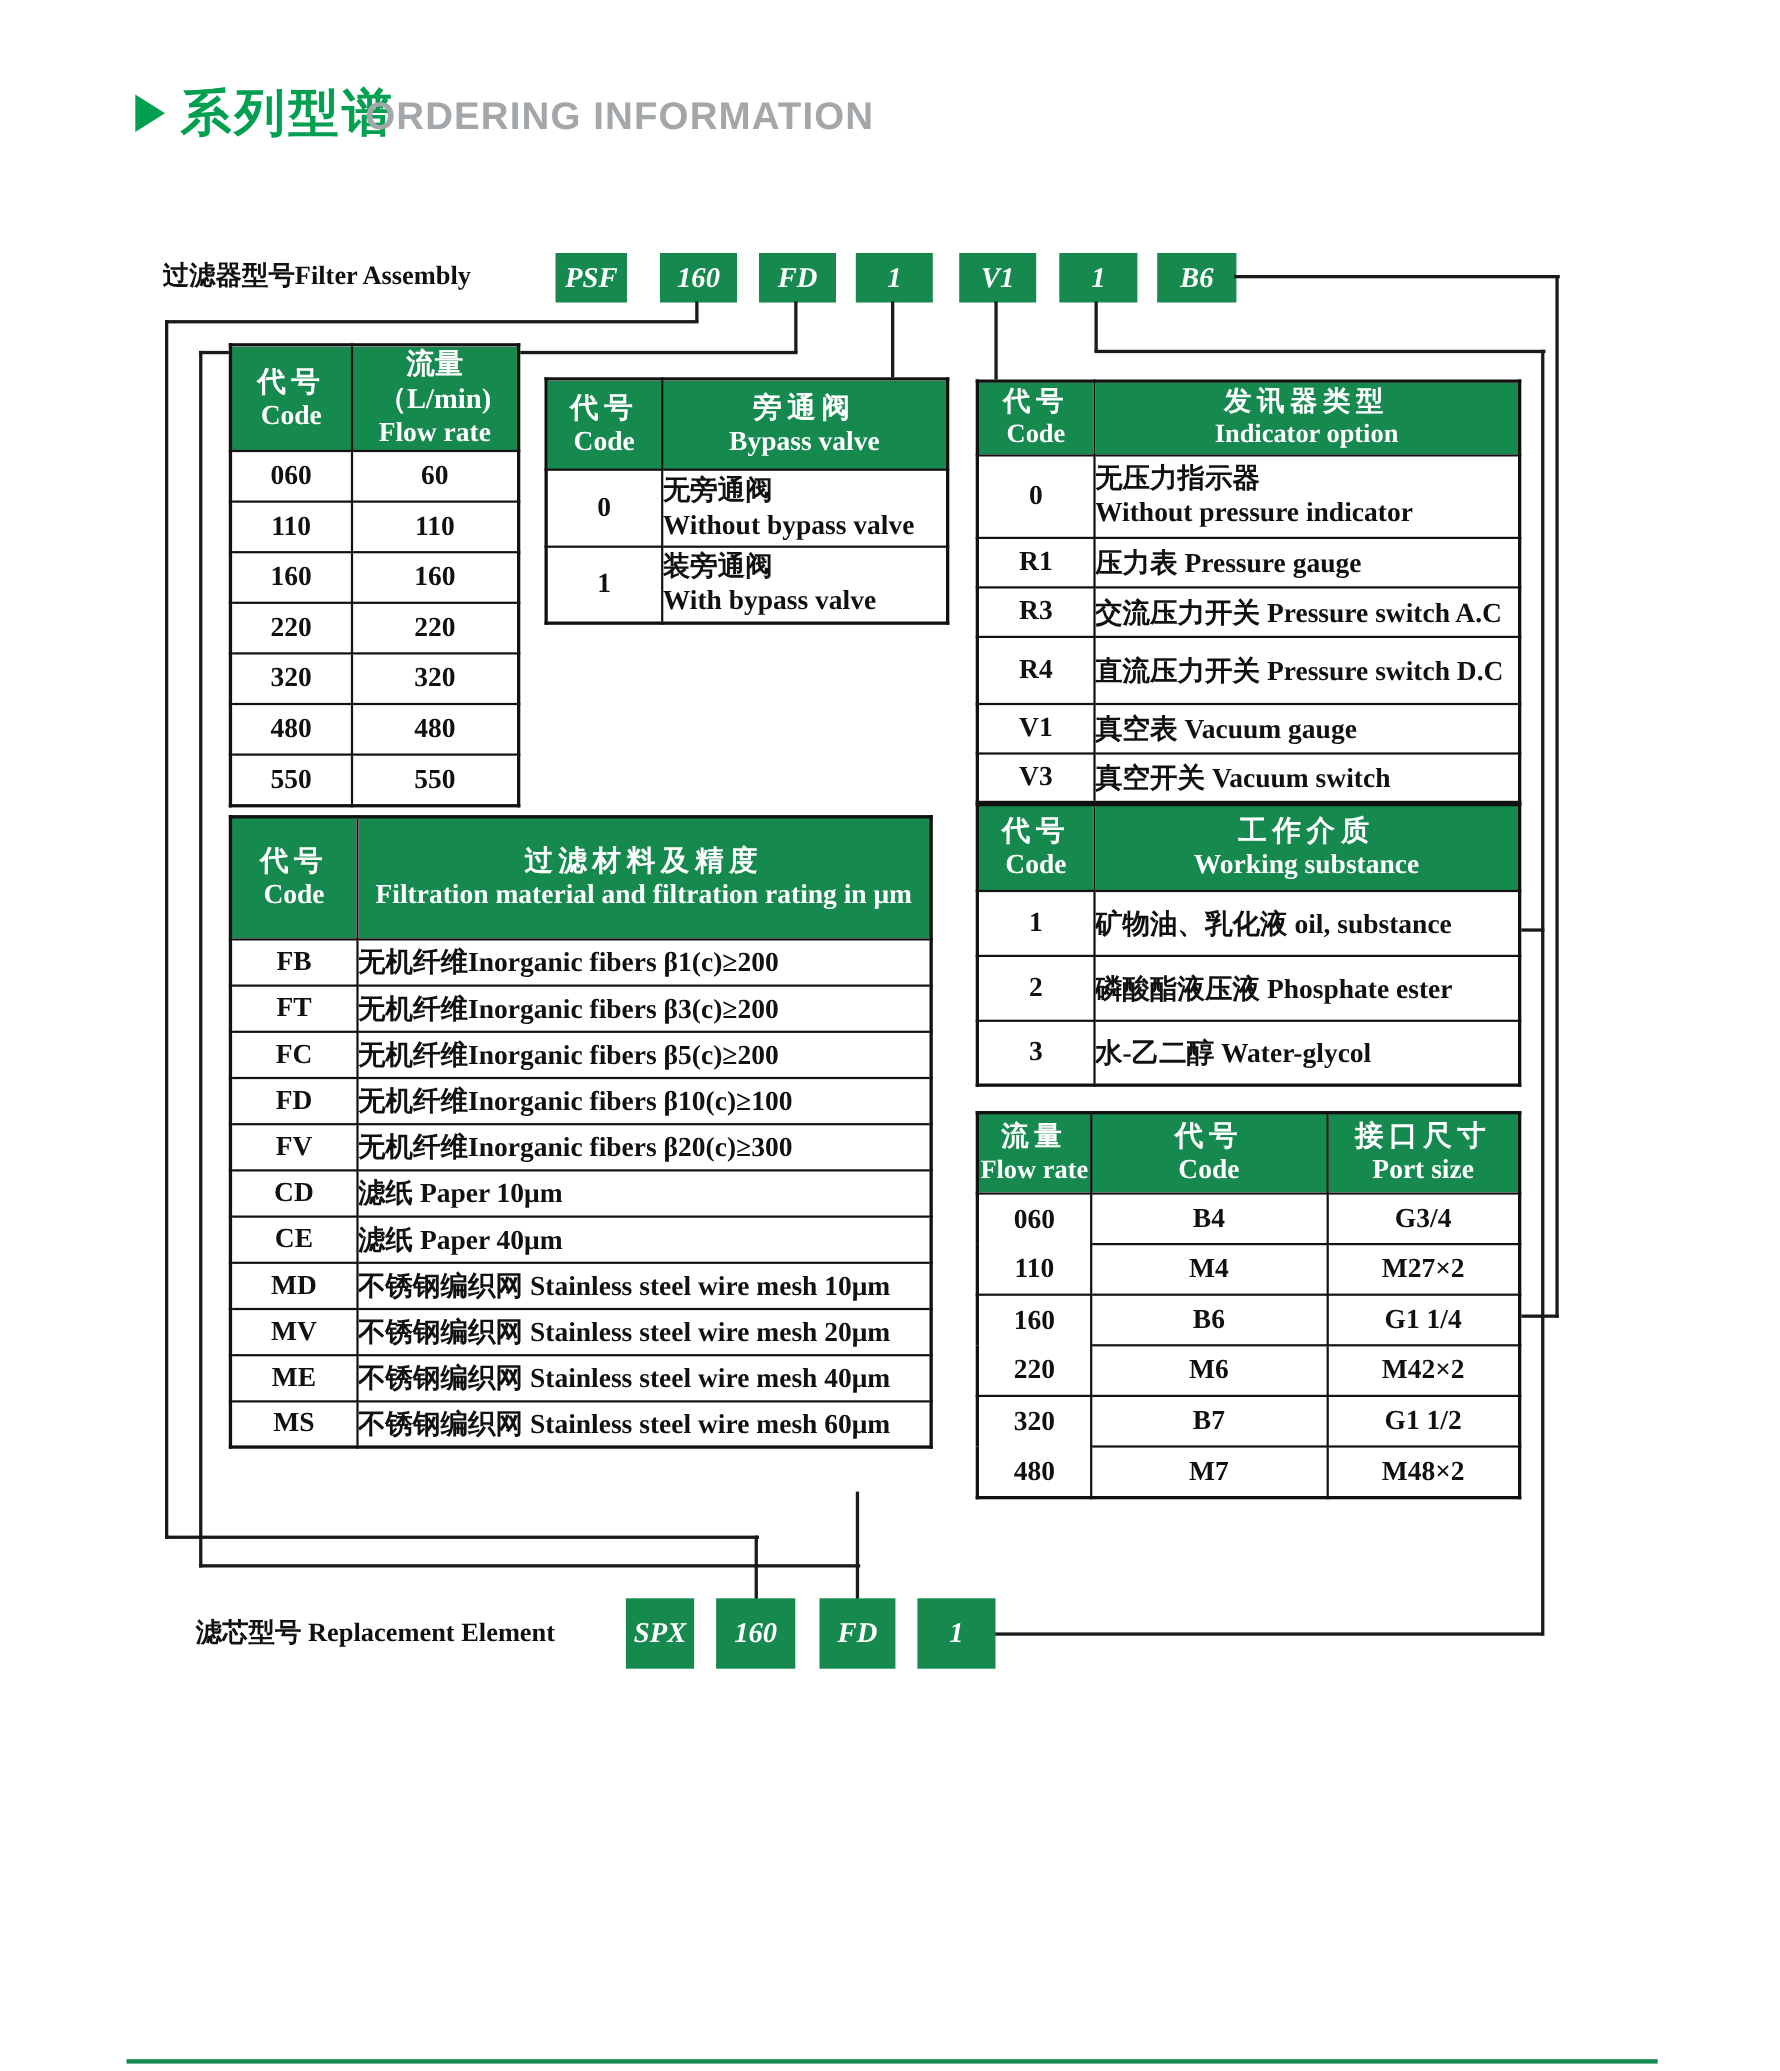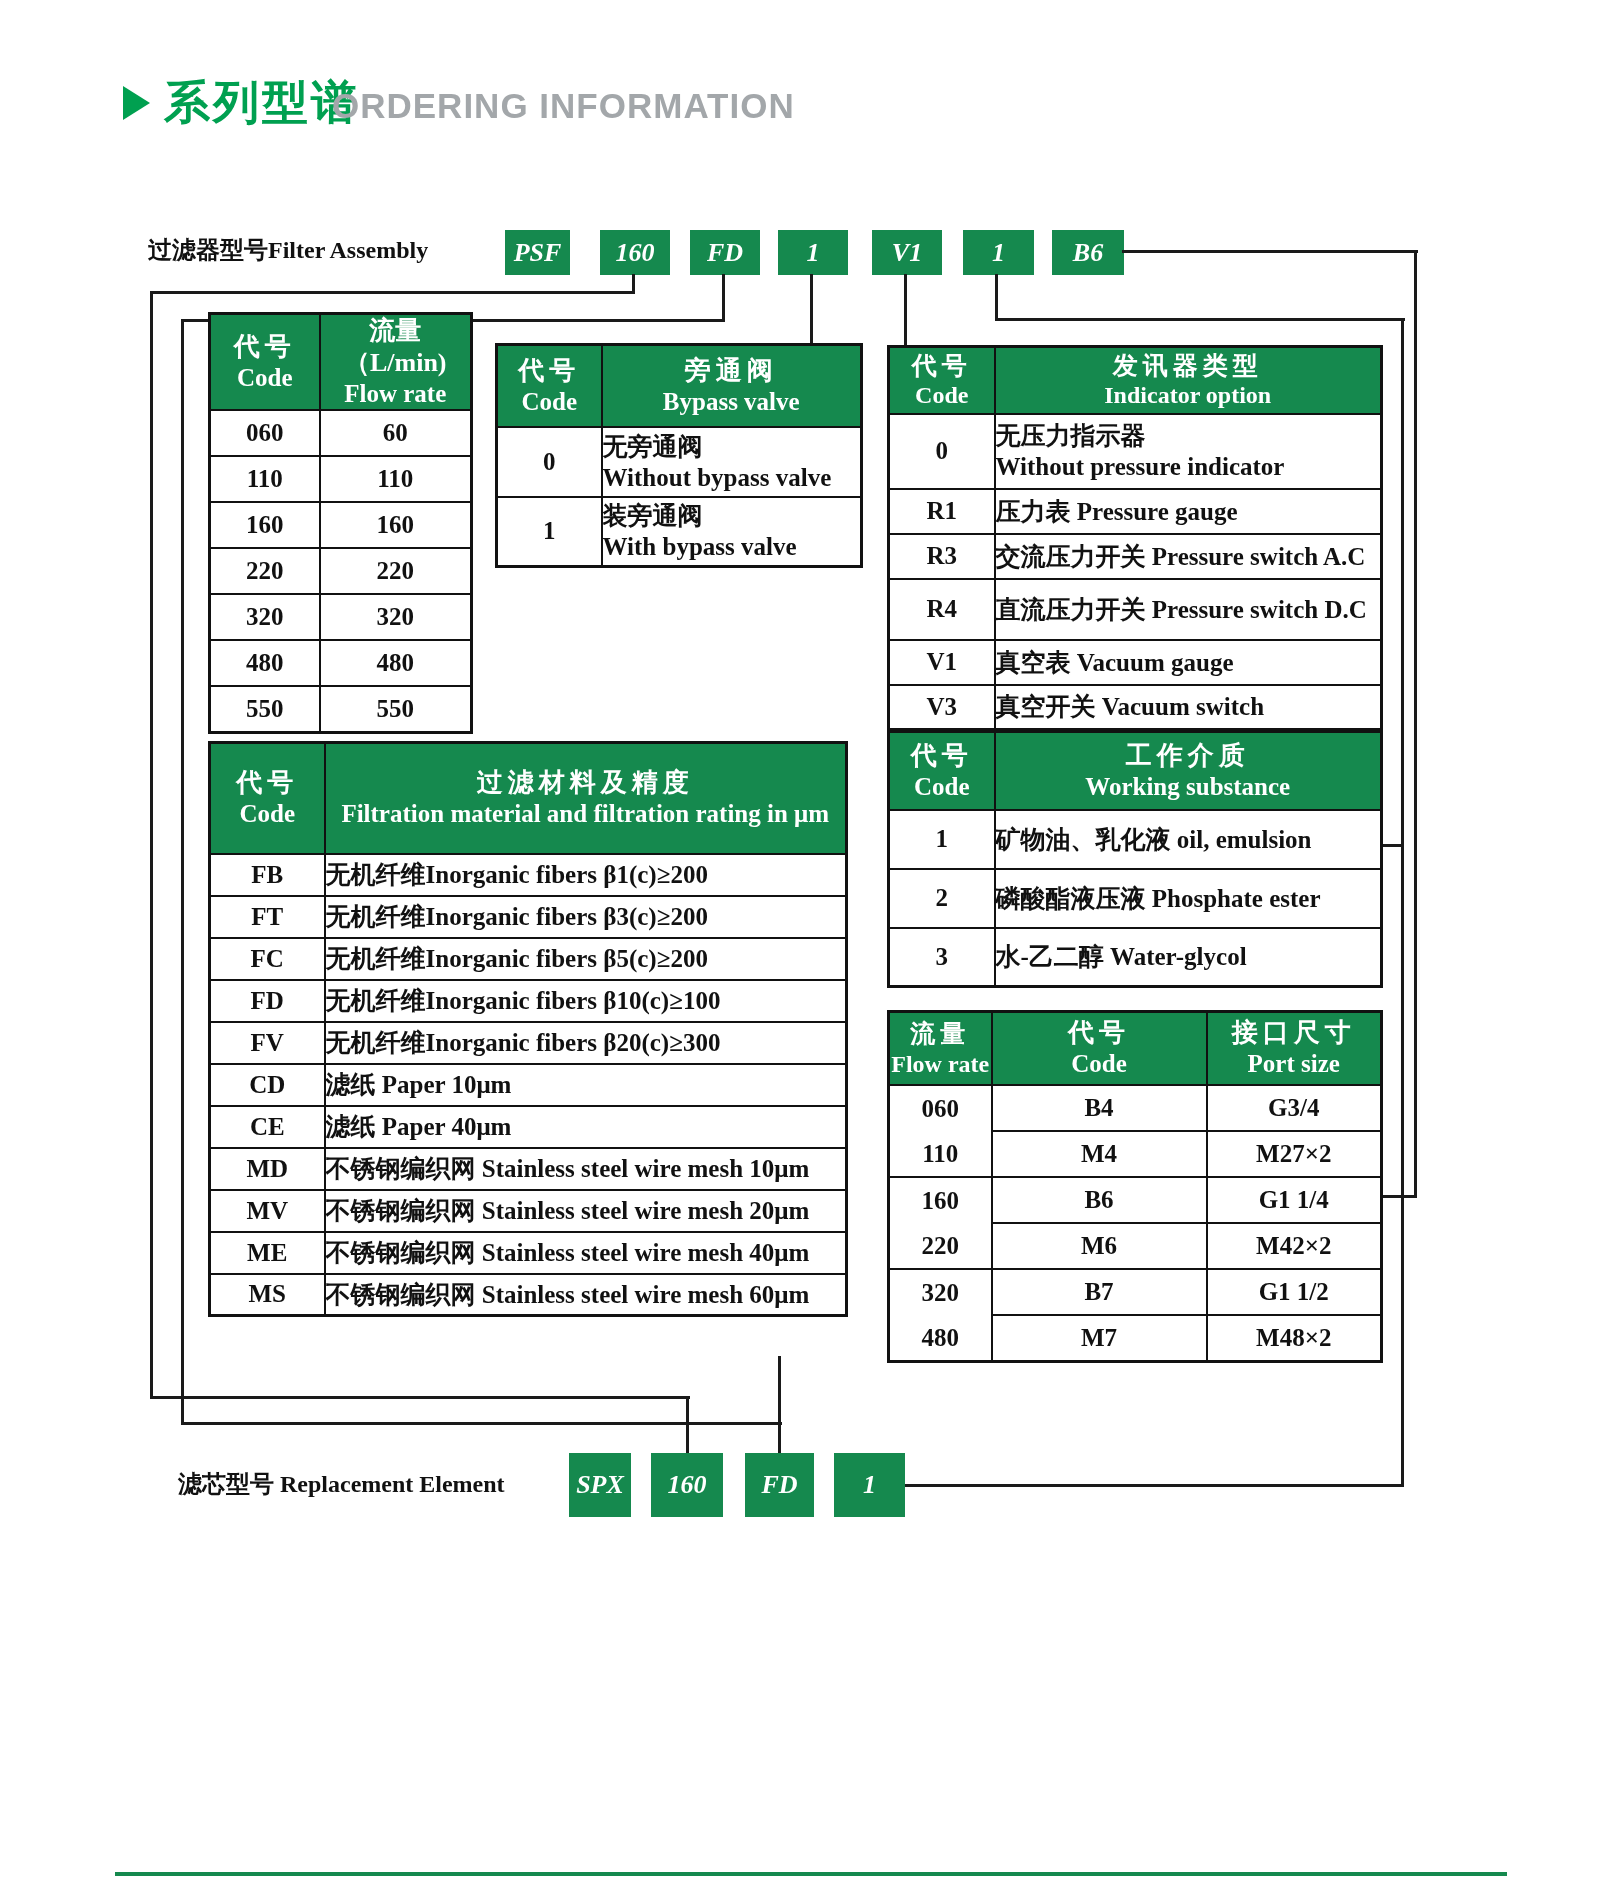--- a/index.html
+++ b/index.html
@@ -274,21 +274,21 @@
         <div class="cn">代号</div>
         <div class="en">Code</div>
       </td>
       <td class="ghead">
         <div class="cn">工作介质</div>
         <div class="en">Working substance</div>
       </td>
     </tr>
     <tr style="height:59px;">
           <td class="codecell">1</td>
-          <td class="desccell">矿物油、乳化液 oil, emulsion</td>
+          <td class="desccell">矿物油、乳化液 oil, substance</td>
         </tr>
     <tr style="height:59px;">
           <td class="codecell">2</td>
           <td class="desccell">磷酸酯液压液 Phosphate ester</td>
         </tr>
     <tr style="height:59px;">
           <td class="codecell">3</td>
           <td class="desccell">水-乙二醇 Water-glycol</td>
         </tr>
   </tbody>

